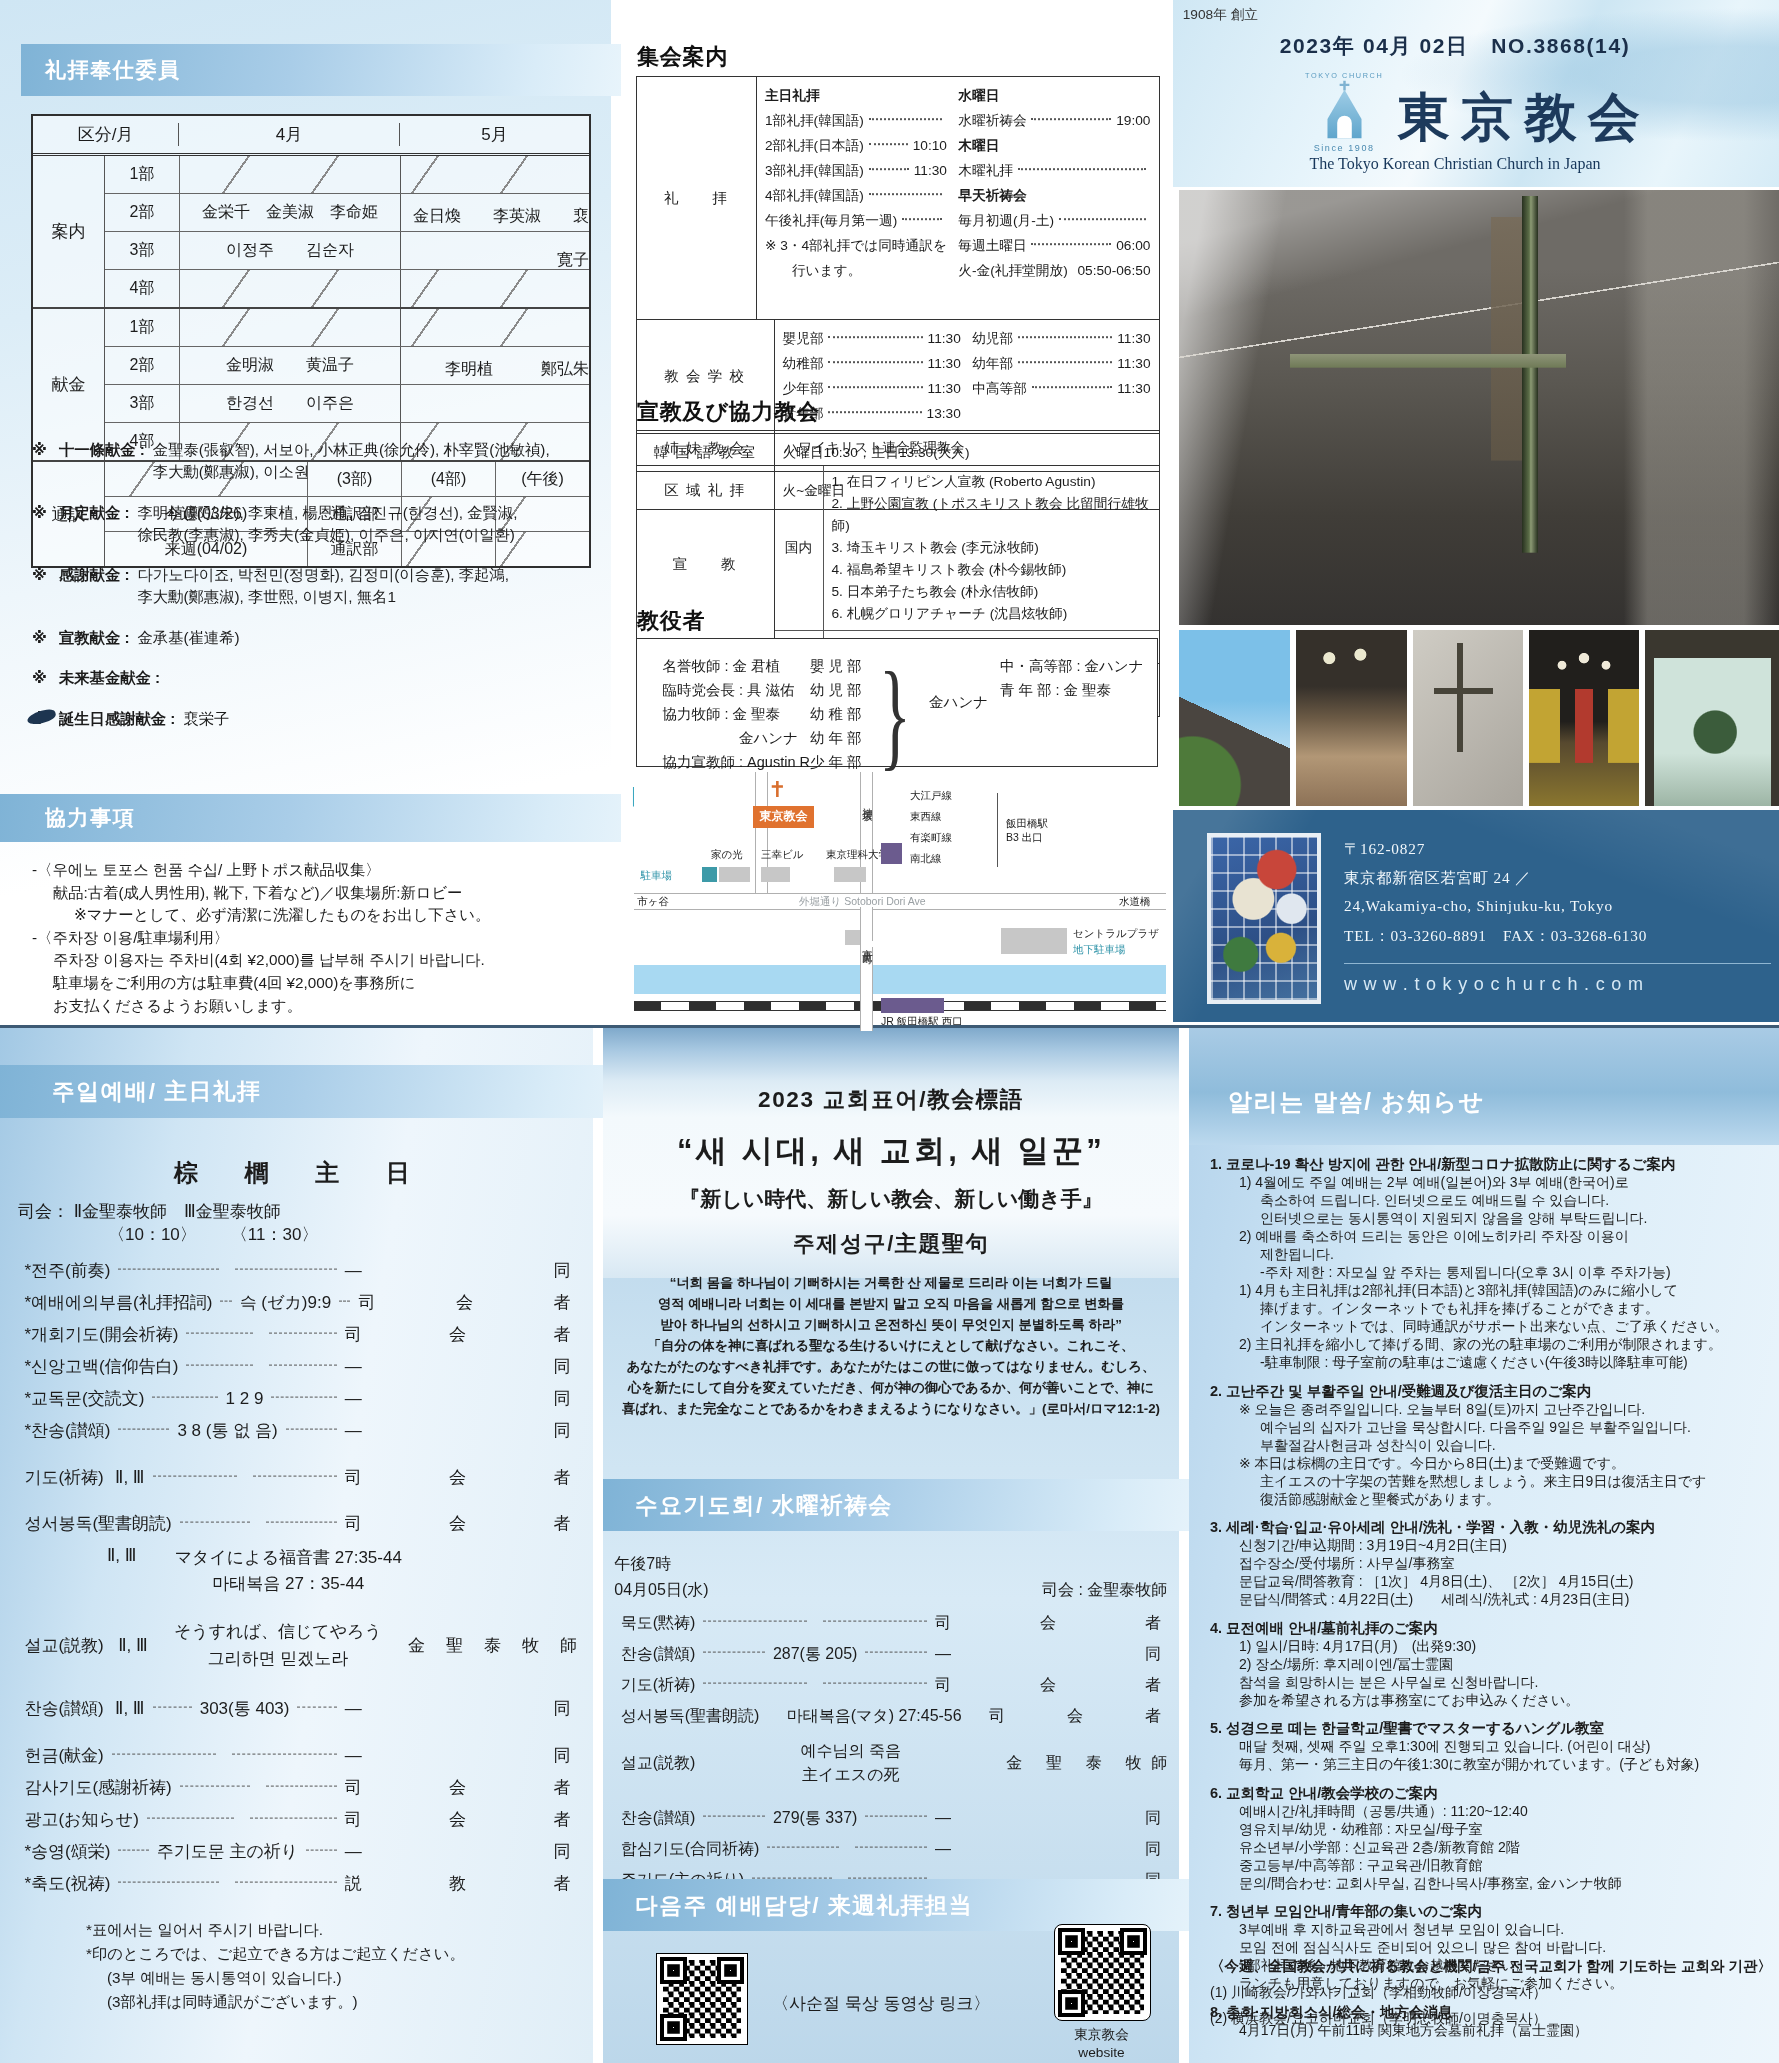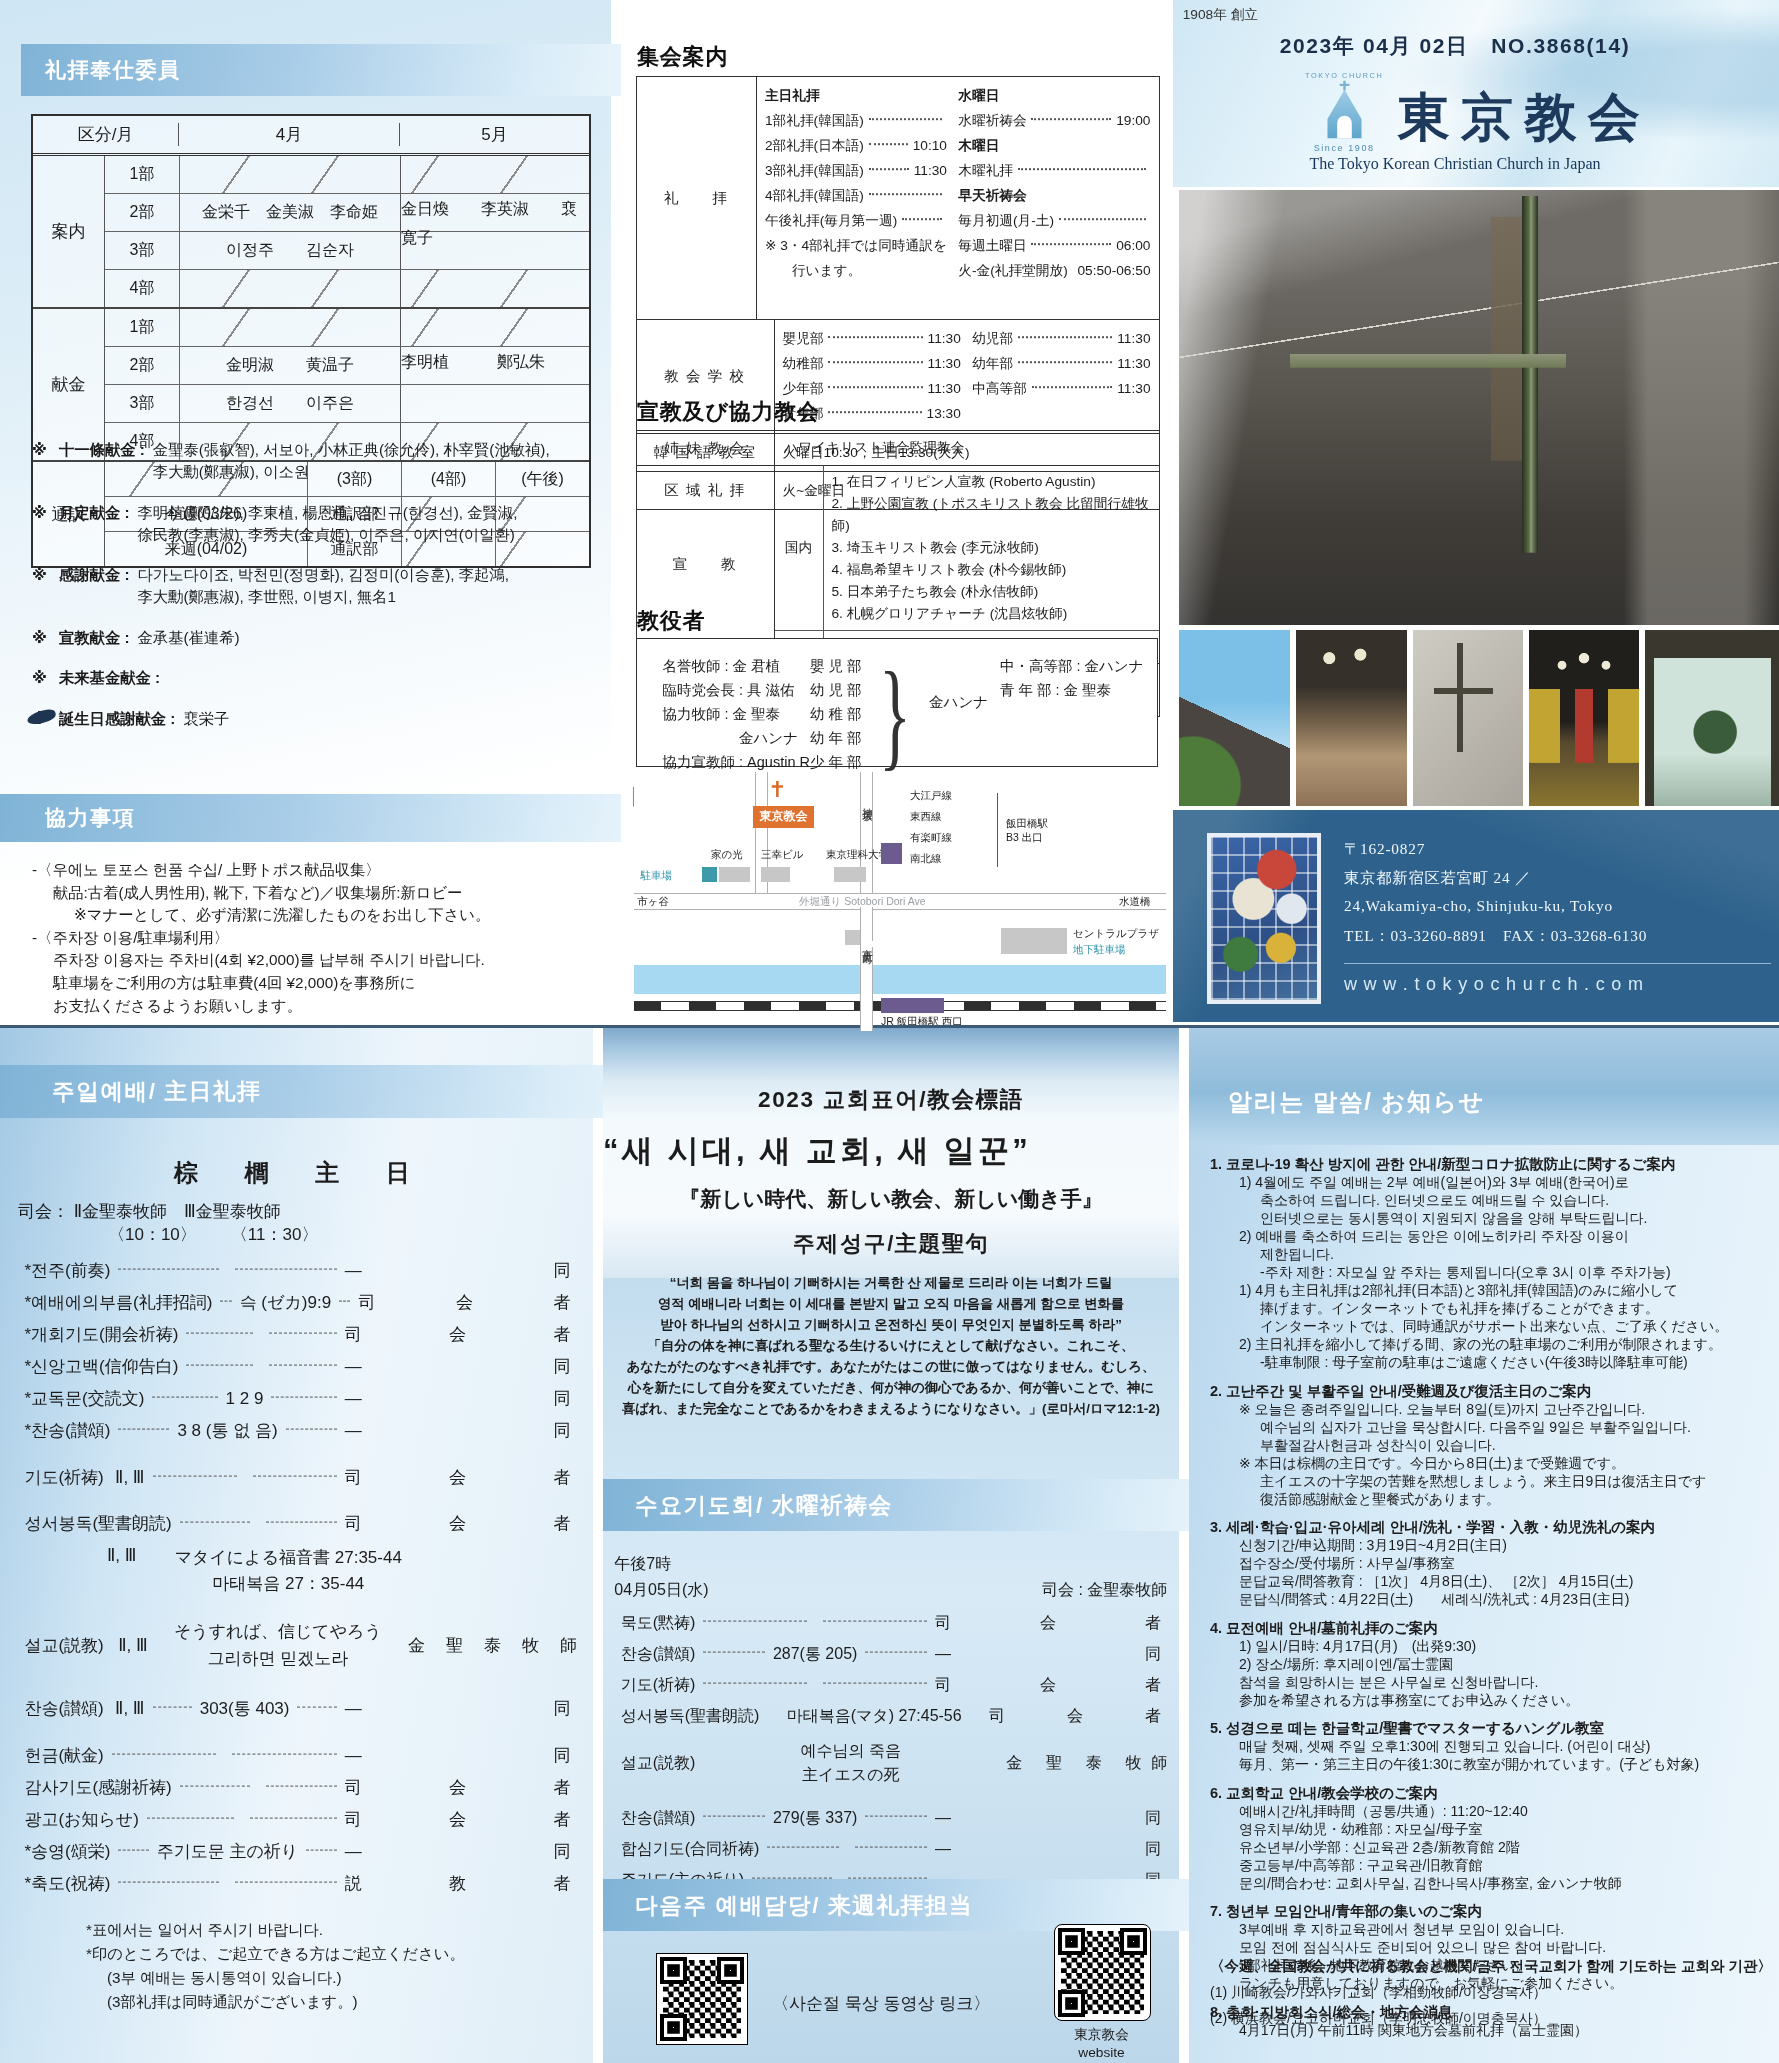--- a/index.html
+++ b/index.html
@@ -20,21 +20,21 @@
   .c-apr{width:220px;text-align:center;border-right:1.6px solid #555}
   .c-may{flex:1;text-align:center}
   .cmt-grp{display:flex;border-bottom:2.4px solid #444}
   .cmt-grp:last-child{border-bottom:none}
   .g-lab{width:71px;display:flex;align-items:center;justify-content:center;border-right:1.6px solid #555;align-self:stretch;font-size:17px}
   .g-rows{flex:1;display:flex;flex-direction:column}
   .g-row{height:37px;border-bottom:0.8px solid #666}
   .g-rows .g-row:last-child,.t-row:last-child{border-bottom:none}
   .g-part{width:74px;text-align:center;border-right:0.8px solid #666;align-self:stretch;line-height:36px}
   .g-apr{width:220px;text-align:center;border-right:1.6px solid #555;align-self:stretch;line-height:36px}
-  .g-may{flex:1;text-align:left;align-self:stretch;line-height:29px}
+  .g-may{flex:1;text-align:right;align-self:stretch;line-height:44px}
   .t-row{height:34px;border-bottom:0.8px solid #666}
   .t-week{width:202px;text-align:center;border-right:0.8px solid #666;align-self:stretch;line-height:33px}
   .t-c{flex:1;text-align:center;border-right:0.8px solid #666;align-self:stretch;line-height:33px}
   .t-row .t-c:last-child{border-right:none}
   .diag{background-image:repeating-linear-gradient(-55deg,transparent 0 71px,#8a8a8a 71px 73px)}
   .off-row{display:flex;font-size:15.3px;line-height:22px;margin-bottom:18.5px;position:relative}
   .off-mark{width:27px;font-weight:bold}
   .off-label{font-weight:bold;white-space:nowrap}
   .off-text{margin-left:8px}
   .off-text div:empty{display:none}
@@ -152,21 +152,21 @@
   .w-dash{flex:1;border-bottom:1.6px dashed #555;margin:0 8px;transform:translateY(-6.4px);min-width:11.3px}
   .w-center{white-space:nowrap}
   .w-center:empty{display:none}
   .w-right{width:226px;text-align:justify;text-align-last:justify;white-space:nowrap}
   .nodash .w-dash{border-bottom:none}
   .note-line{font-size:15.3px;line-height:24px;margin-left:68px}
   .note-line.ind{margin-left:89px}
   .banner{position:absolute;left:0;top:0;width:576px;height:250px;
     background:linear-gradient(180deg,#7fa9cb 0,#a9c9e2 22.6px,#dcebf5 53px,#f3f9fc 89px,#f6fafd 75%,#d8e8f3 100%)}
   .slogan1{font-size:22.6px;font-weight:bold;text-align:center;letter-spacing:1.6px}
-  .slogan2{font-size:31px;font-weight:bold;letter-spacing:3.2px}
+  .slogan2{font-size:31px;font-weight:bold;text-align:center;letter-spacing:3.2px}
   .slogan3{font-size:21px;font-weight:bold;text-align:center}
   .slogan4{font-size:22px;font-weight:bold;text-align:center;letter-spacing:1.6px}
   .verse{font-size:13.3px;font-weight:bold;line-height:21px;text-align:center;white-space:nowrap}
   .ann-line{font-size:14px;line-height:18px;white-space:nowrap}
   .ann-line.t{font-weight:bold;font-size:14.5px;margin-top:10.5px}
   .ann-line.first{margin-top:0}
   .ann-line.b1{margin-left:29px}
   .ann-line.b2{margin-left:50px}
   .qr{position:absolute;background:#fff;border:1.6px solid #000}
   .qr-pat{position:absolute;inset:6.4px;background:repeating-conic-gradient(#000 0 25%,#fff 0 50%) 0 0/10.5px 10.5px}

